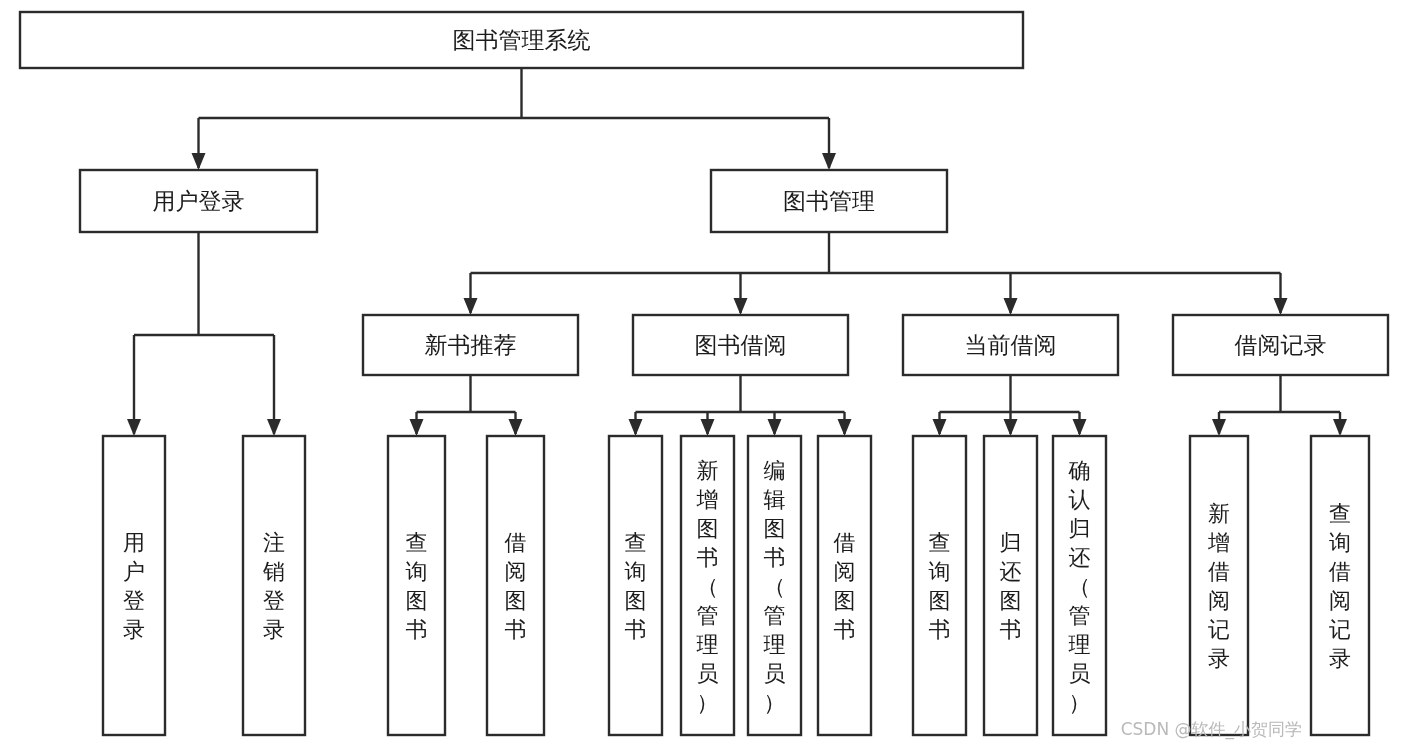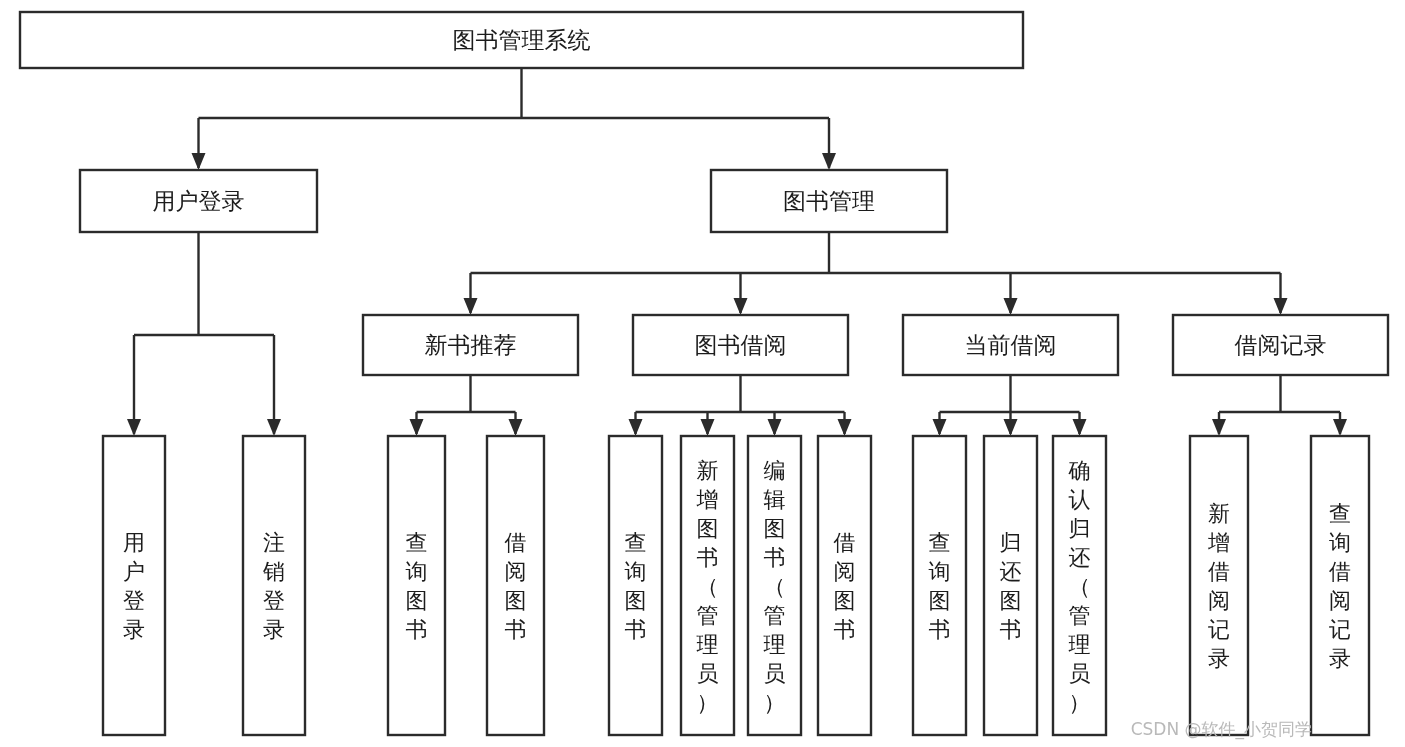--- a/index.html
+++ b/index.html
@@ -52,21 +52,21 @@
   }
   .node-label-v {
     font-family: "DejaVu Sans", "Liberation Sans", sans-serif;
     font-size: 22px;
     fill: #1c1c1c;
     text-anchor: middle;
     letter-spacing: 0px;
   }
   .watermark {
     position: absolute;
-    right: 10px;
+    right: 20px;
     bottom: 6px;
     font-family: "DejaVu Sans", "Liberation Sans", sans-serif;
     font-size: 17px;
     color: #b9b9b9;
     white-space: nowrap;
     user-select: none;
   }
 </style>
 </head>
 <body>

